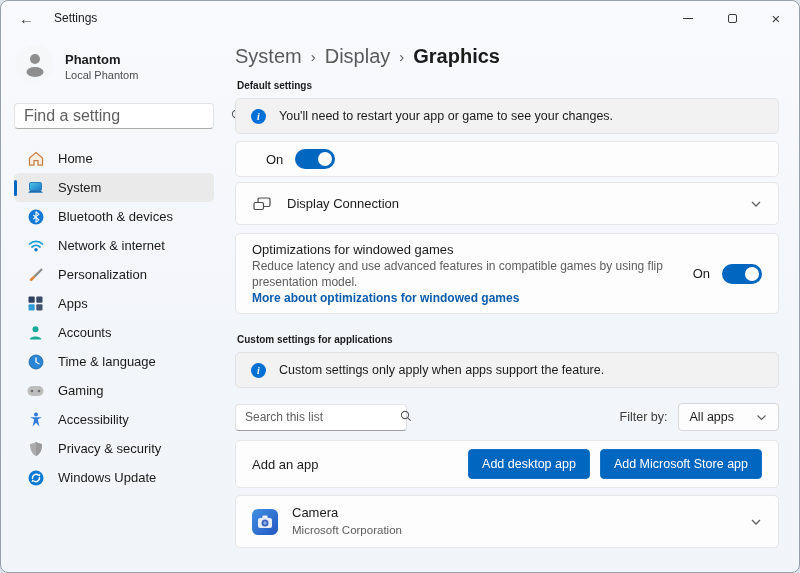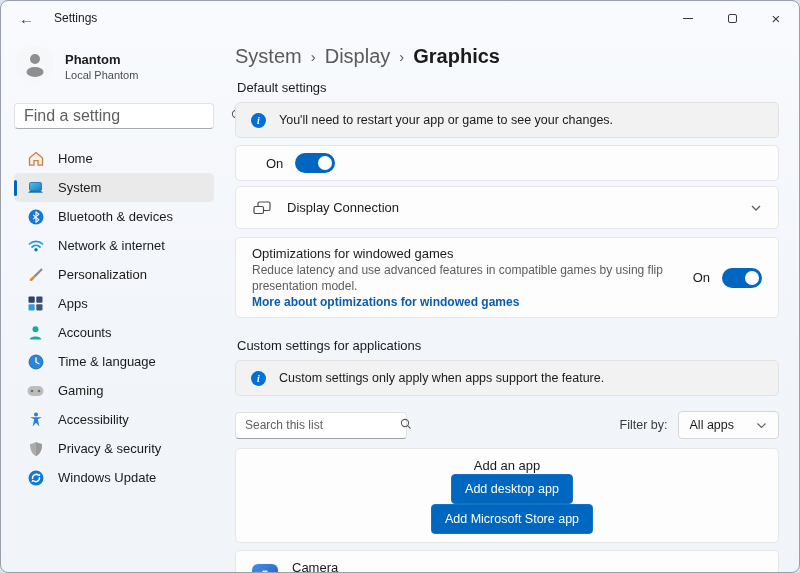--- a/index.html
+++ b/index.html
@@ -36,21 +36,21 @@
   .nav-item.selected { background:#EAEAEA; }
   .accent-pill { position:absolute; left:0; top:6.5px; width:3px; height:16px; border-radius:2px; background:#0067C0; }
   .nav-ico { width:17px; display:flex; justify-content:center; align-items:center; flex-shrink:0; }
 
   
   .content { flex:1; padding:6px 20px 0 8px; overflow:hidden; }
   .breadcrumb { font-size:20px; color:#5A5A5A; margin:4px 0 12px 0; display:flex; align-items:center; }
   .crumb { cursor:pointer; }
   .crumb-sep { padding:0 9px; font-size:15px; color:#5A5A5A; }
   .crumb-current { color:#1B1B1B; font-weight:700; }
-  .section-heading { font-size:13px; font-weight:400; color:#1B1B1B; margin:2px 0 7px 2px; }
+  .section-heading { font-size:10px; font-weight:700; color:#1B1B1B; margin:2px 0 7px 2px; }
   .banner { background:#F2F2F2; border:1px solid #E2E2E2; border-radius:5px; height:36px; display:flex; align-items:center; gap:13px; padding:0 15px; font-size:12.5px; color:#1B1B1B; margin-bottom:7px; }
   .info-ico { width:15px; height:15px; border-radius:50%; background:#0070D6; color:#fff; font-size:10px; font-weight:700; display:flex; align-items:center; justify-content:center; flex-shrink:0; font-family:"Liberation Serif",serif; font-style:italic; }
   .card { background:#FDFDFD; border:1px solid #E6E6E6; border-radius:5px; display:flex; align-items:center; padding:7px 16px; margin-bottom:5px; }
   .card-main { flex:1; min-width:0; }
   .card-title { font-size:13px; color:#1B1B1B; line-height:17px; }
   .card-desc { font-size:12px; color:#5D5D5D; line-height:16px; }
   .inline-link { color:#0B5CAD; font-weight:700; font-size:12px; cursor:pointer; }
   .toggle-group { display:flex; align-items:center; gap:12px; margin-left:14px; flex-shrink:0; }
   .toggle-label { font-size:13px; color:#1B1B1B; }
   .toggle { width:40px; height:20px; border-radius:10px; background:#0067C0; position:relative; cursor:pointer; flex-shrink:0; }
@@ -330,21 +330,21 @@
             <span>All apps</span>
             <span>
               <svg width="11" height="7">
                   <polyline points="1.5,1.5 5.5,5.5 9.5,1.5" fill="none" stroke="#5F5F5F" stroke-width="1.2"></polyline>
                 </svg>
             </span>
           </div>
         </div>
       </div>
 
-      <div class="card" style="padding-top:8px;padding-bottom:8px;flex-direction:column;">
+      <div class="card" style="padding-top:8px;padding-bottom:8px;">
         <div class="card-main">
           <div class="card-title">Add an app</div>
         </div>
         <button class="btn-primary">Add desktop app</button>
         <button class="btn-primary">Add Microsoft Store app</button>
       </div>
 
       <div style="height:2px;"></div>
 
       <div class="app-row">

